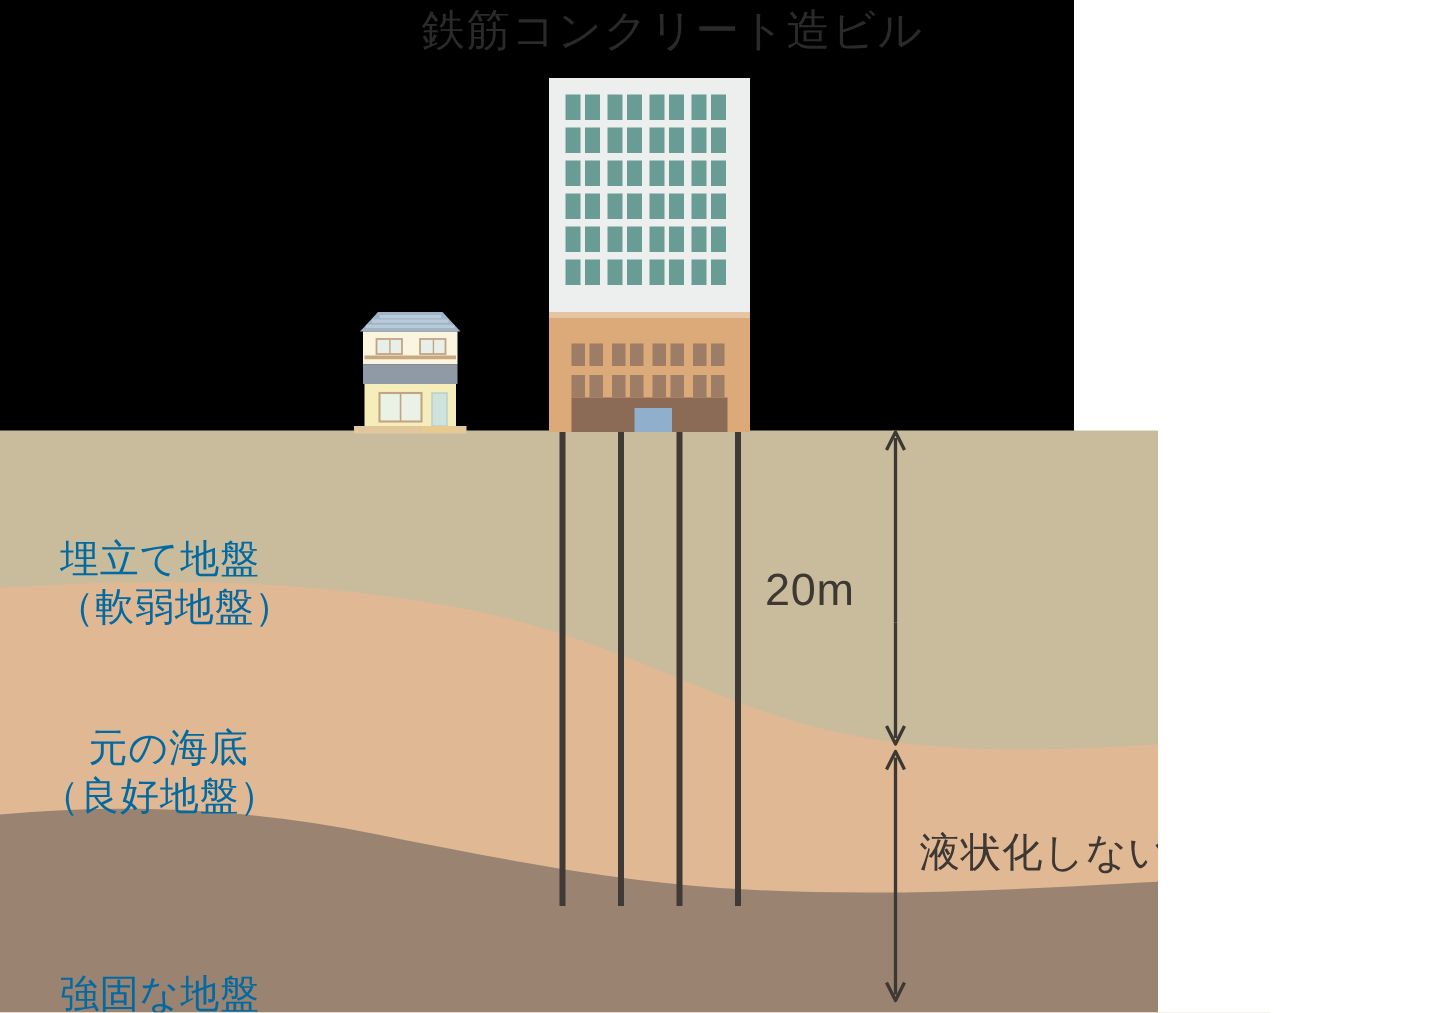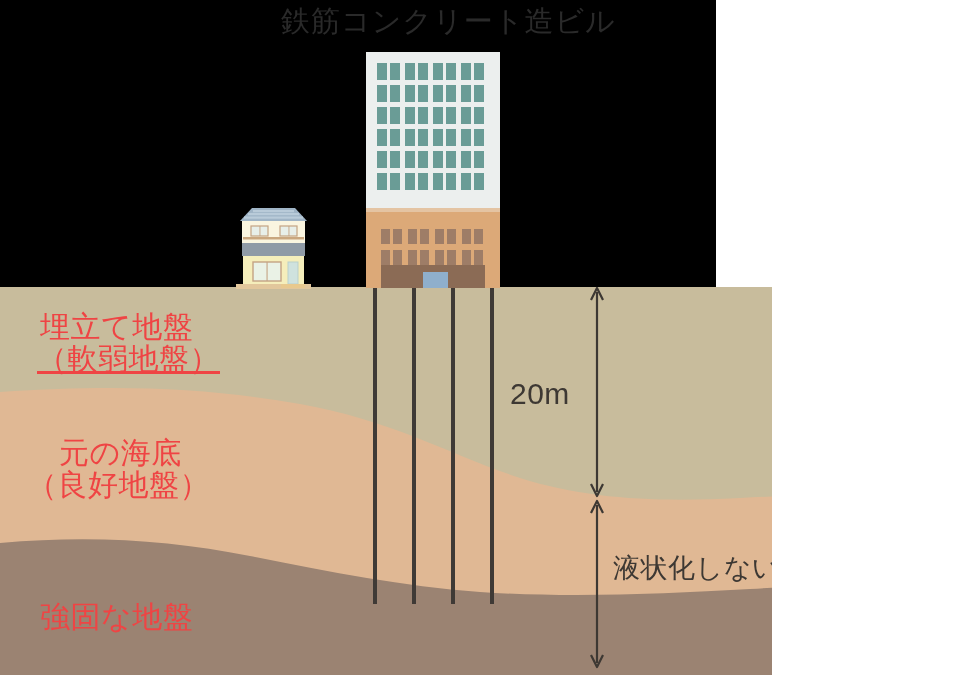--- a/index.html
+++ b/index.html
@@ -23,23 +23,24 @@
     top: 0;
     width: 960px;
     height: 675px;
   }
   .txt {
     position: absolute;
     white-space: pre;
     line-height: 1.28;
   }
   .ground-label {
-    color: #ef4444;
-    font-size: 30px;
+    color: #0369a1;
+    font-size: 26px;
     letter-spacing: 0.5px;
+    margin-top: 48px;
   }
   .note-label {
     color: #3d3833;
     font-size: 27px;
     letter-spacing: 0.5px;
   }
   .dim-label {
     color: #3d3833;
     font-size: 30px;
     letter-spacing: 0.5px;
@@ -229,21 +230,21 @@
     </g>
 
     <line x1="597" y1="368" x2="597" y2="415" stroke="#c8bc9c" stroke-width="7"></line>
     <line x1="597" y1="368" x2="597" y2="415" stroke="#3d3833" stroke-width="2.2"></line>
   </svg>
 
   <div class="txt caption-bldg" style="left:281px; top:3px;">鉄筋コンクリート造ビル</div>
 
 
   <div class="txt ground-label" style="left:40px; top:308px;">埋立て地盤</div>
-  <div class="txt ground-label" style="left:37px; top:340px;text-decoration:underline;">（軟弱地盤）</div>
+  <div class="txt ground-label" style="left:37px; top:340px;">（軟弱地盤）</div>
 
   <div class="txt ground-label" style="left:59px; top:434px;text-align:right;">元の海底</div>
   <div class="txt ground-label" style="left:27px; top:466px;text-align:center;">（良好地盤）</div>
 
   <div class="txt ground-label" style="left:40px; top:598px;">強固な地盤</div>
 
   <div class="txt dim-label" style="left:510px; top:375px;">20m</div>
 
 
   <div class="txt note-label" style="left:613px; top:551px;">液状化しない</div>

